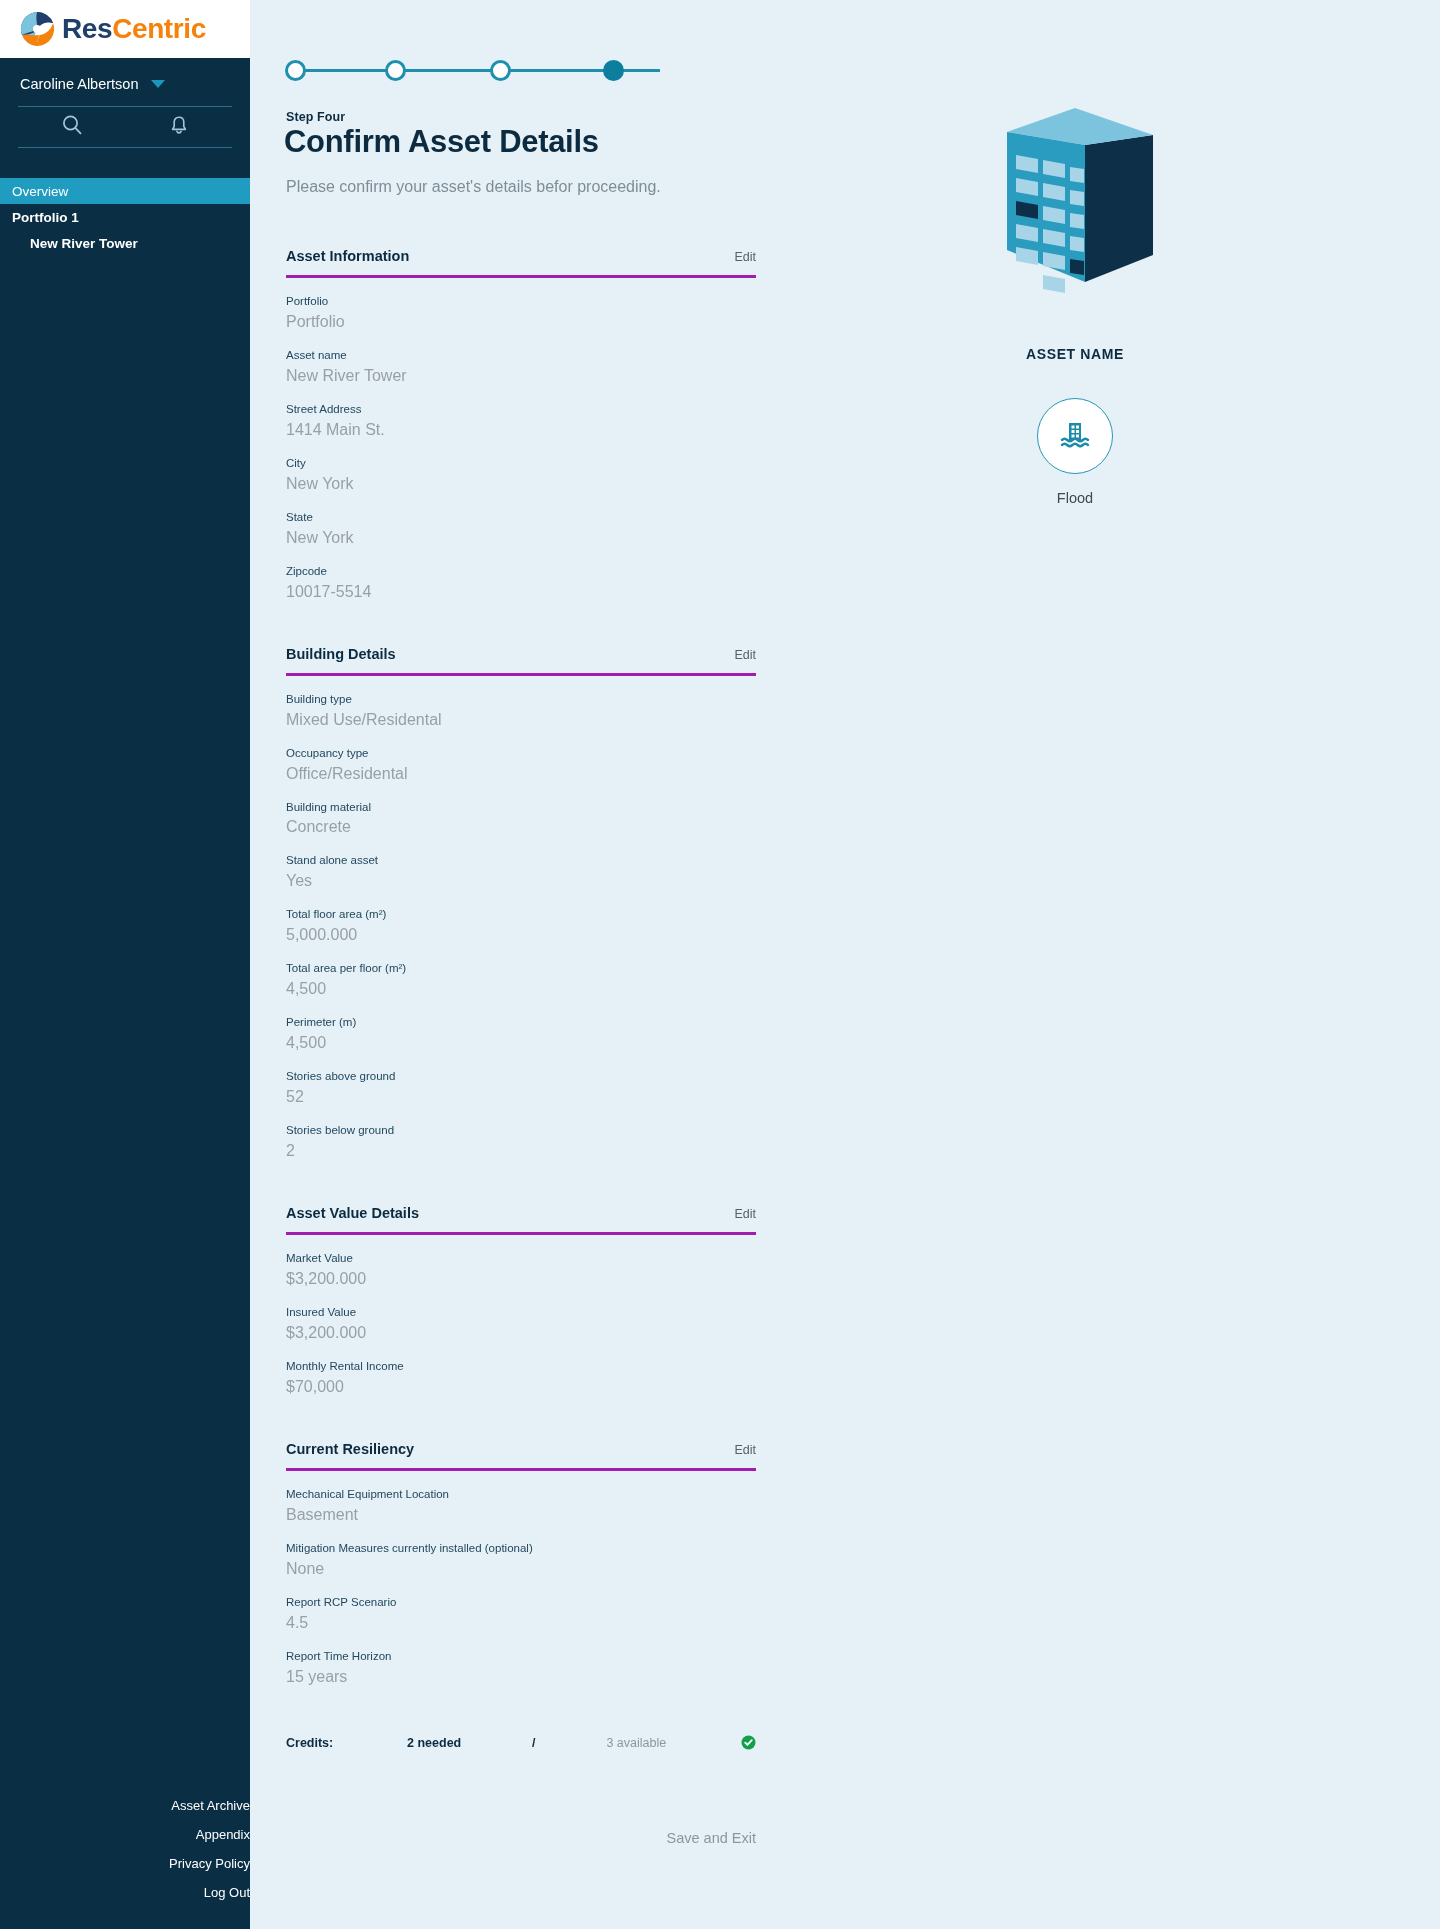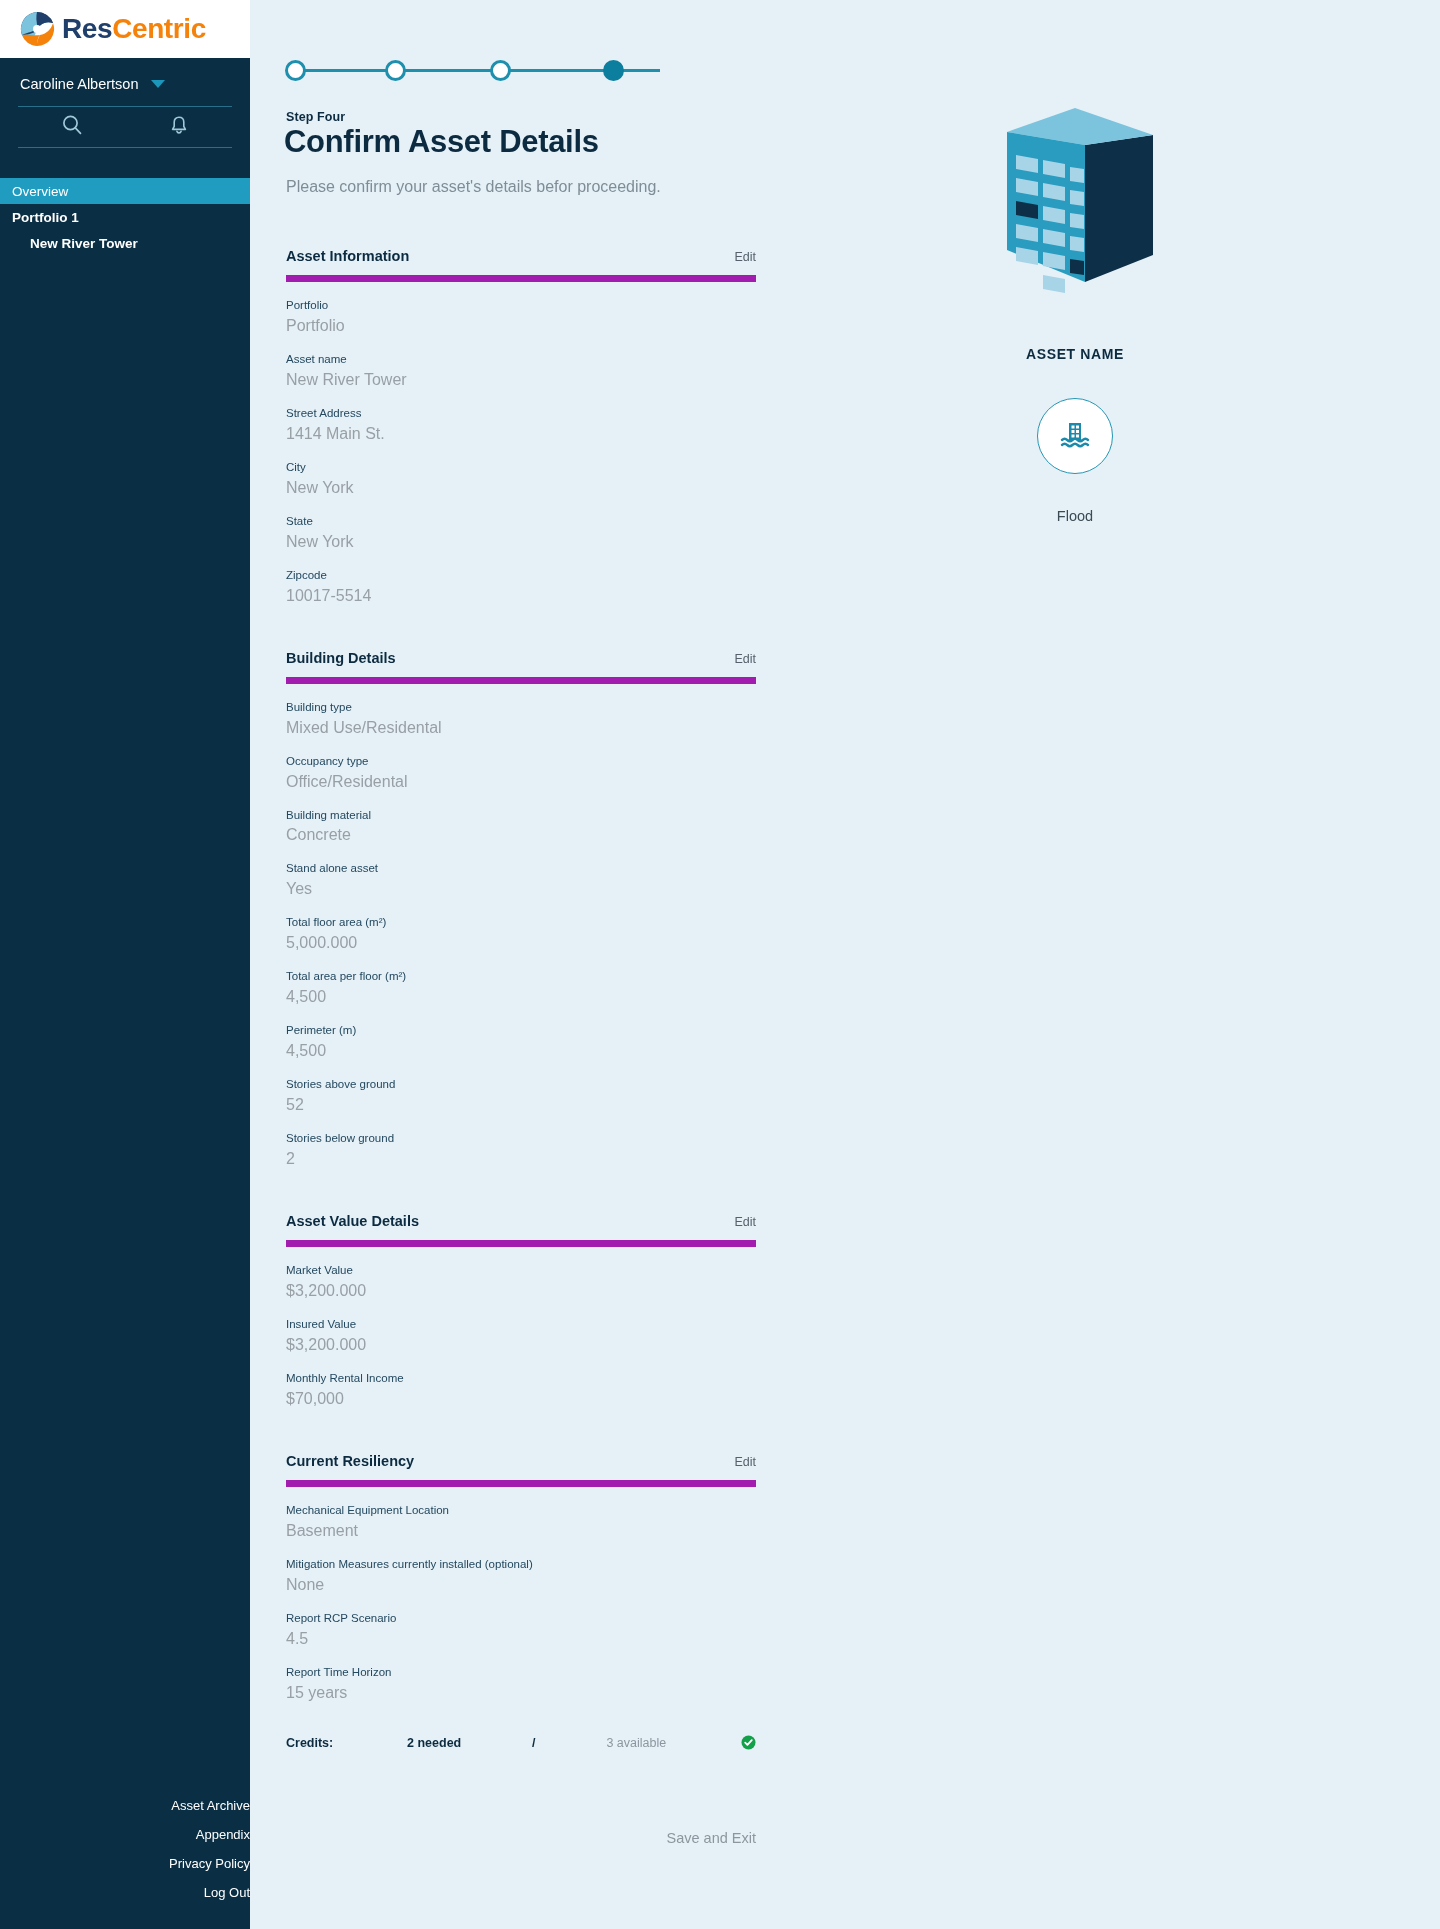--- a/index.html
+++ b/index.html
@@ -176,21 +176,21 @@
     top: 248px; left: 36px;
     width: 470px;
   }
   .section {
     margin-bottom: 14px;
   }
   .section-head {
     display: flex;
     align-items: flex-end;
     justify-content: space-between;
-    border-bottom: 7px solid #a21caf;
+    border-bottom: 3px solid #a21caf;
     padding-bottom: 11px;
   }
   .section-title {
     font-size: 14.5px;
     font-weight: bold;
     color: #0d2b40;
   }
   .section-edit {
     font-size: 12.5px;
     color: #55606a;
@@ -288,21 +288,21 @@
     width: 76px; height: 76px;
     border-radius: 50%;
     background: #ffffff;
     border: 1.5px solid #2596b5;
     display: flex;
     align-items: center;
     justify-content: center;
     cursor: pointer;
   }
   #hazard-label {
-    margin-top: 34px;
+    margin-top: 16px;
     font-size: 14.5px;
     color: #3c4a54;
   }
 </style>
 </head>
 <body>
 
 <div id="sidebar">
 
   <div id="logo-bar">

